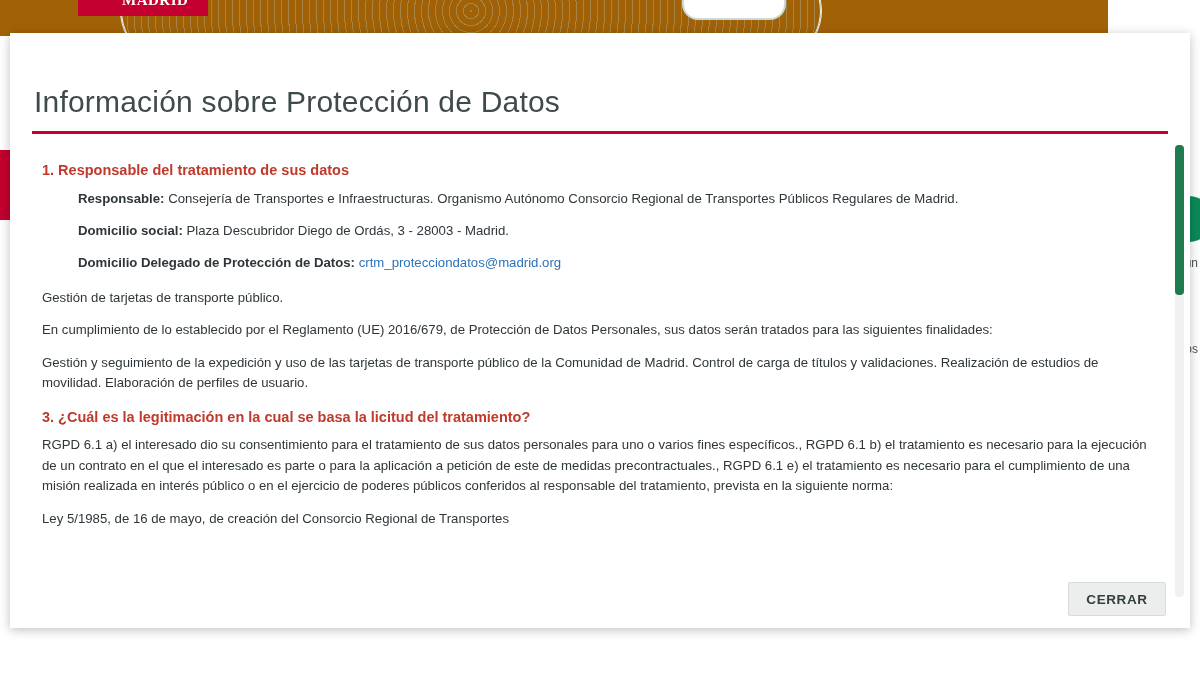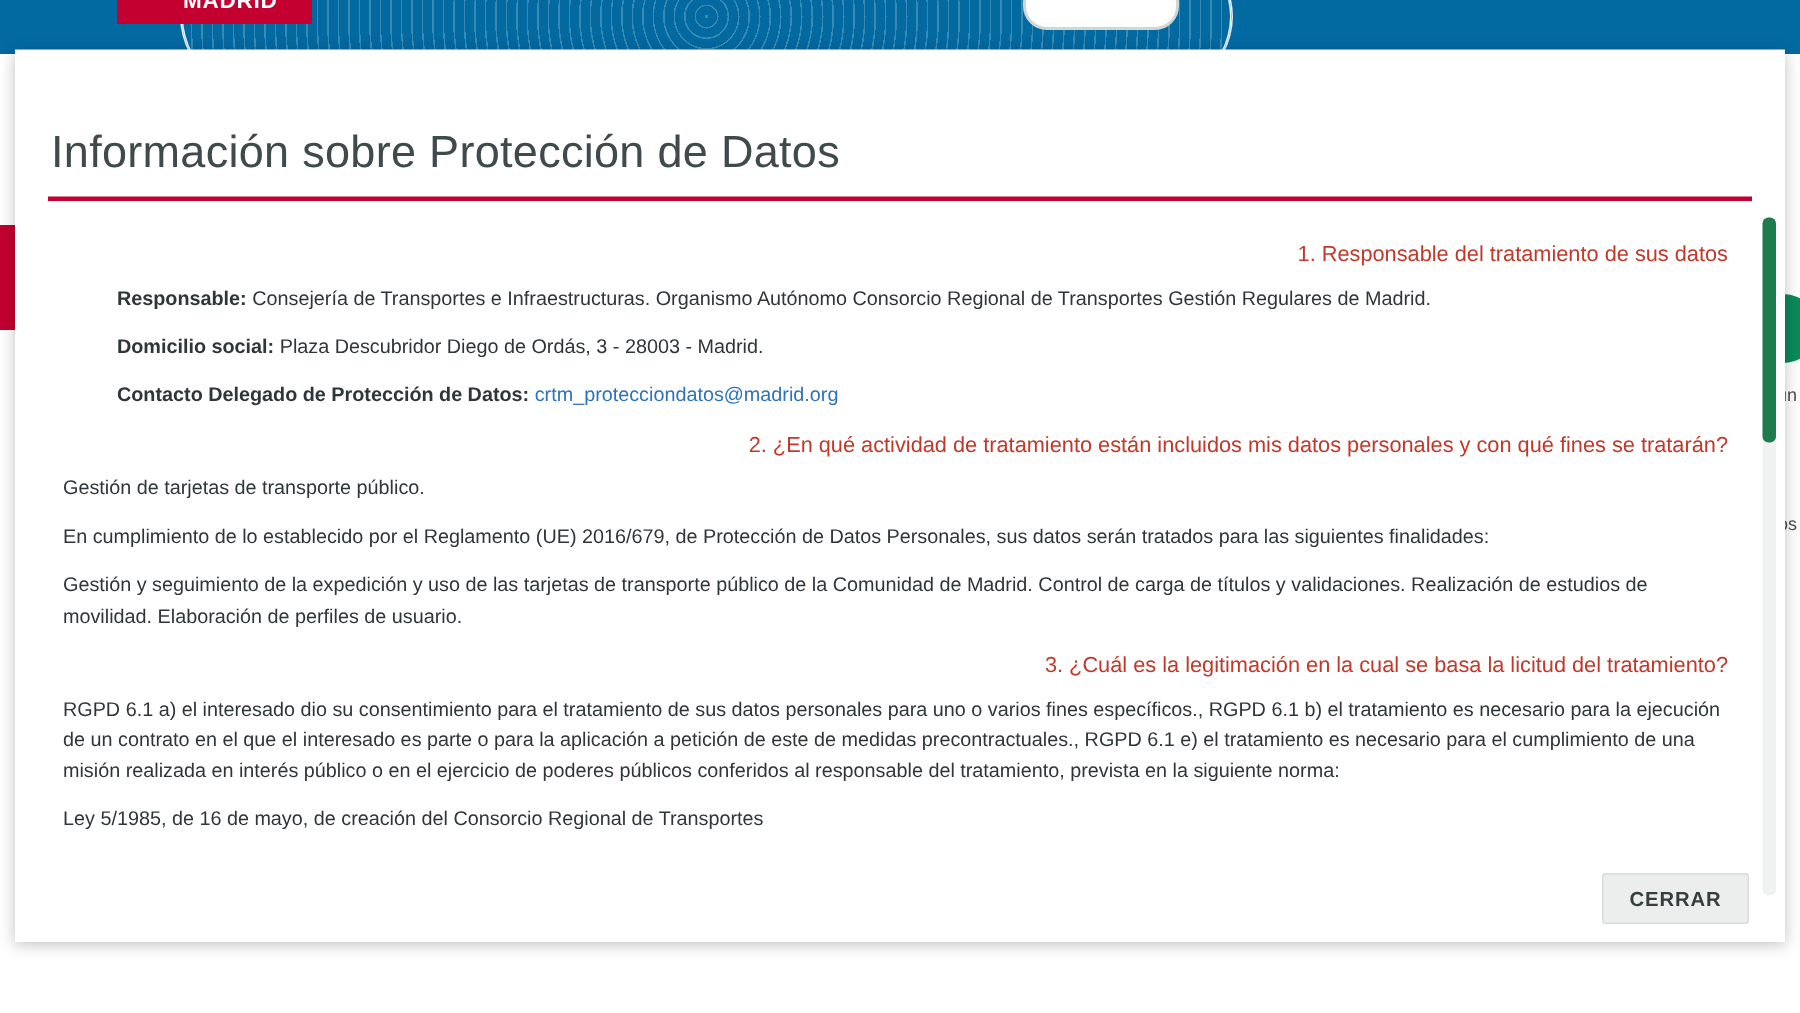--- a/index.html
+++ b/index.html
@@ -17,24 +17,25 @@
 
   
   #page-bg {
     position: absolute;
     inset: 0;
     background: #ffffff;
   }
   .bg-header {
     position: absolute;
     top: 0; left: 0;
-    width: 1200px;
+    width: 1108px;
     height: 36px;
-    background: #0369a1;
+    background: #a16207;
     overflow: hidden;
+    font-family: Liberation Serif, serif;
   }
   .bg-header-swoosh {
     position: absolute;
     top: -120px;
     left: 120px;
     width: 700px;
     height: 260px;
     border-radius: 50%;
     border: 1px solid #e3eef0;
     box-shadow: 0 0 0 1px #eef5f6 inset;
@@ -146,24 +147,23 @@
     top: 110px;
     width: 1144px;
     height: 455px;
     overflow: hidden;
     box-sizing: border-box;
     padding: 18px 24px 0 10px;
   }
   .modal-body h3 {
     color: #c0392b;
     font-size: 14.5px;
-    font-weight: normal;
+    font-weight: bold;
     margin: 0 0 8px 0;
     line-height: 1.35;
-    text-align: right;
   }
   .modal-body p {
     color: #2f3639;
     font-size: 13.2px;
     line-height: 1.55;
     margin: 0 0 14px 0;
   }
   .modal-body p.tight { margin-bottom: 12px; }
   .modal-body b { font-weight: bold; padding-left: 36px; }
   .modal-body a {
@@ -235,25 +235,24 @@
   </div>
 </div>
 
 <div id="modal">
   <h1 class="modal-title">Información sobre Protección de Datos</h1>
   <div class="modal-rule"></div>
 
   <div class="modal-body">
 
     <h3>1. Responsable del tratamiento de sus datos</h3>
-    <p class="tight"><b>Responsable:</b><span> Consejería de Transportes e Infraestructuras. Organismo Autónomo Consorcio Regional de Transportes Gestión Regulares de Madrid.</span></p>
+    <p class="tight"><b>Responsable:</b><span> Consejería de Transportes e Infraestructuras. Organismo Autónomo Consorcio Regional de Transportes Públicos Regulares de Madrid.</span></p>
     <p class="tight"><b>Domicilio social:</b><span> Plaza Descubridor Diego de Ordás, 3 - 28003 - Madrid.</span></p>
-    <p><b>Contacto Delegado de Protección de Datos:</b><span> </span><a href="#">crtm_protecciondatos@madrid.org</a></p>
-
-    <h3>2. ¿En qué actividad de tratamiento están incluidos mis datos personales y con qué fines se tratarán?</h3>
+    <p><b>Domicilio Delegado de Protección de Datos:</b><span> </span><a href="#">crtm_protecciondatos@madrid.org</a></p>
+
     <p class="tight">Gestión de tarjetas de transporte público.</p>
     <p class="tight">En cumplimiento de lo establecido por el Reglamento (UE) 2016/679, de Protección de Datos Personales, sus datos serán tratados para las siguientes finalidades:</p>
     <p>Gestión y seguimiento de la expedición y uso de las tarjetas de transporte público de la Comunidad de Madrid. Control de carga de títulos y validaciones. Realización de estudios de movilidad. Elaboración de perfiles de usuario.</p>
 
     <h3>3. ¿Cuál es la legitimación en la cual se basa la licitud del tratamiento?</h3>
     <p class="tight">RGPD 6.1 a) el interesado dio su consentimiento para el tratamiento de sus datos personales para uno o varios fines específicos., RGPD 6.1 b) el tratamiento es necesario para la ejecución de un contrato en el que el interesado es parte o para la aplicación a petición de este de medidas precontractuales., RGPD 6.1 e) el tratamiento es necesario para el cumplimiento de una misión realizada en interés público o en el ejercicio de poderes públicos conferidos al responsable del tratamiento, prevista en la siguiente norma:</p>
     <p>Ley 5/1985, de 16 de mayo, de creación del Consorcio Regional de Transportes</p>
 
   </div>
 

